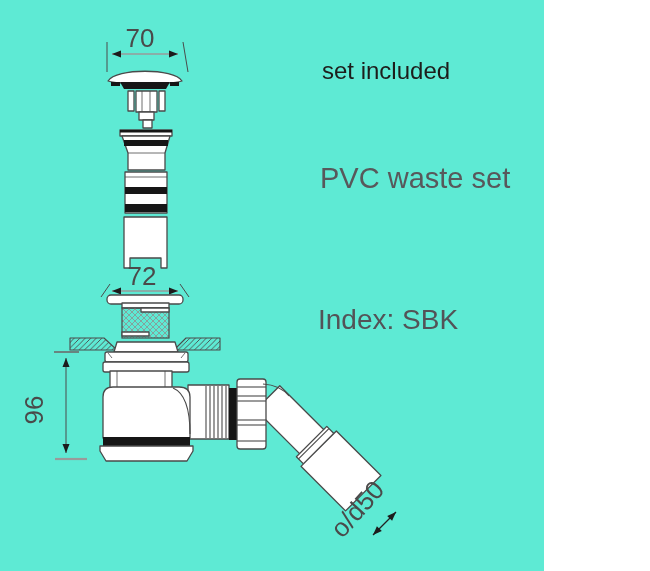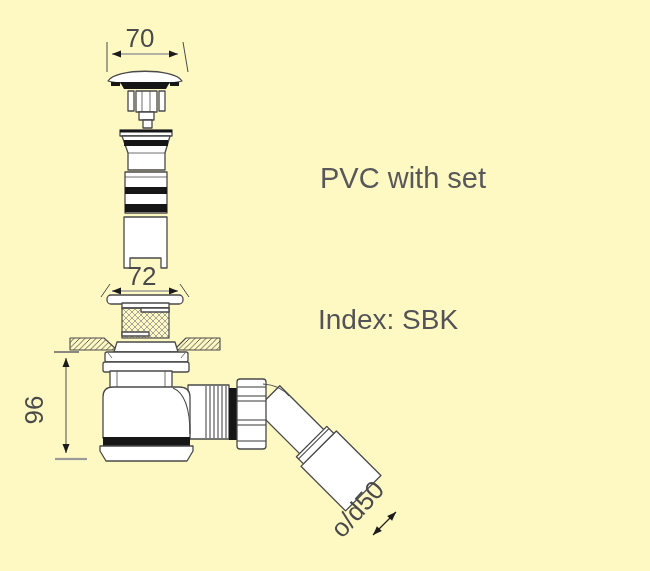--- a/index.html
+++ b/index.html
@@ -1,16 +1,16 @@
 <!DOCTYPE html>
 <html><head>
 <meta charset="utf-8">
 <style>
   html,body{margin:0;padding:0;background:#fff;}
-  #canvas{position:relative;width:650px;height:571px;background:#fef9c3;overflow:hidden;
+  #canvas{position:relative;width:544px;height:571px;background:#5eead4;overflow:hidden;
           font-family:"Liberation Sans", sans-serif;}
   svg{position:absolute;left:0;top:0;}
   .part{fill:#ffffff;stroke:#4a4a4a;stroke-width:1.3;stroke-linejoin:round;}
   .ln{stroke:#4a4a4a;stroke-width:1.1;fill:none;}
   .thin{stroke:#4a4a4a;stroke-width:0.8;fill:none;}
   .blk{fill:#161616;stroke:none;}
   .ext{stroke:#4a4a4a;stroke-width:1;fill:none;}
   .dim{stroke:#9a9a9a;stroke-width:1.3;fill:none;}
   .dimtext{fill:#4a4a4a;font-size:26px;text-anchor:middle;font-weight:300;
            font-family:"Liberation Sans", sans-serif;}
@@ -152,19 +152,20 @@
       <line class="ext" x1="66" y1="358" x2="66" y2="453" marker-start="url(#ah)" marker-end="url(#ah)"></line>
       <text class="dimtext" transform="translate(34,410) rotate(-90)" x="0" y="9">96</text>
     </g>
 
     <g>
       <text class="dimtext" transform="translate(364,515) rotate(-48)" x="0" y="0">o/d50</text>
       <line x1="373" y1="535" x2="396" y2="512" stroke="#222" stroke-width="1.3" marker-start="url(#ah)" marker-end="url(#ah)"></line>
     </g>
   </svg>
 
+  <div class="txt set-label">set included</div>
 
   <div class="txt desc">
-    <div>PVC with set</div>
+    <div>PVC waste set</div>
   </div>
 
   <div class="txt index-label">Index: SBK</div>
 </div>
 
 </body></html>

